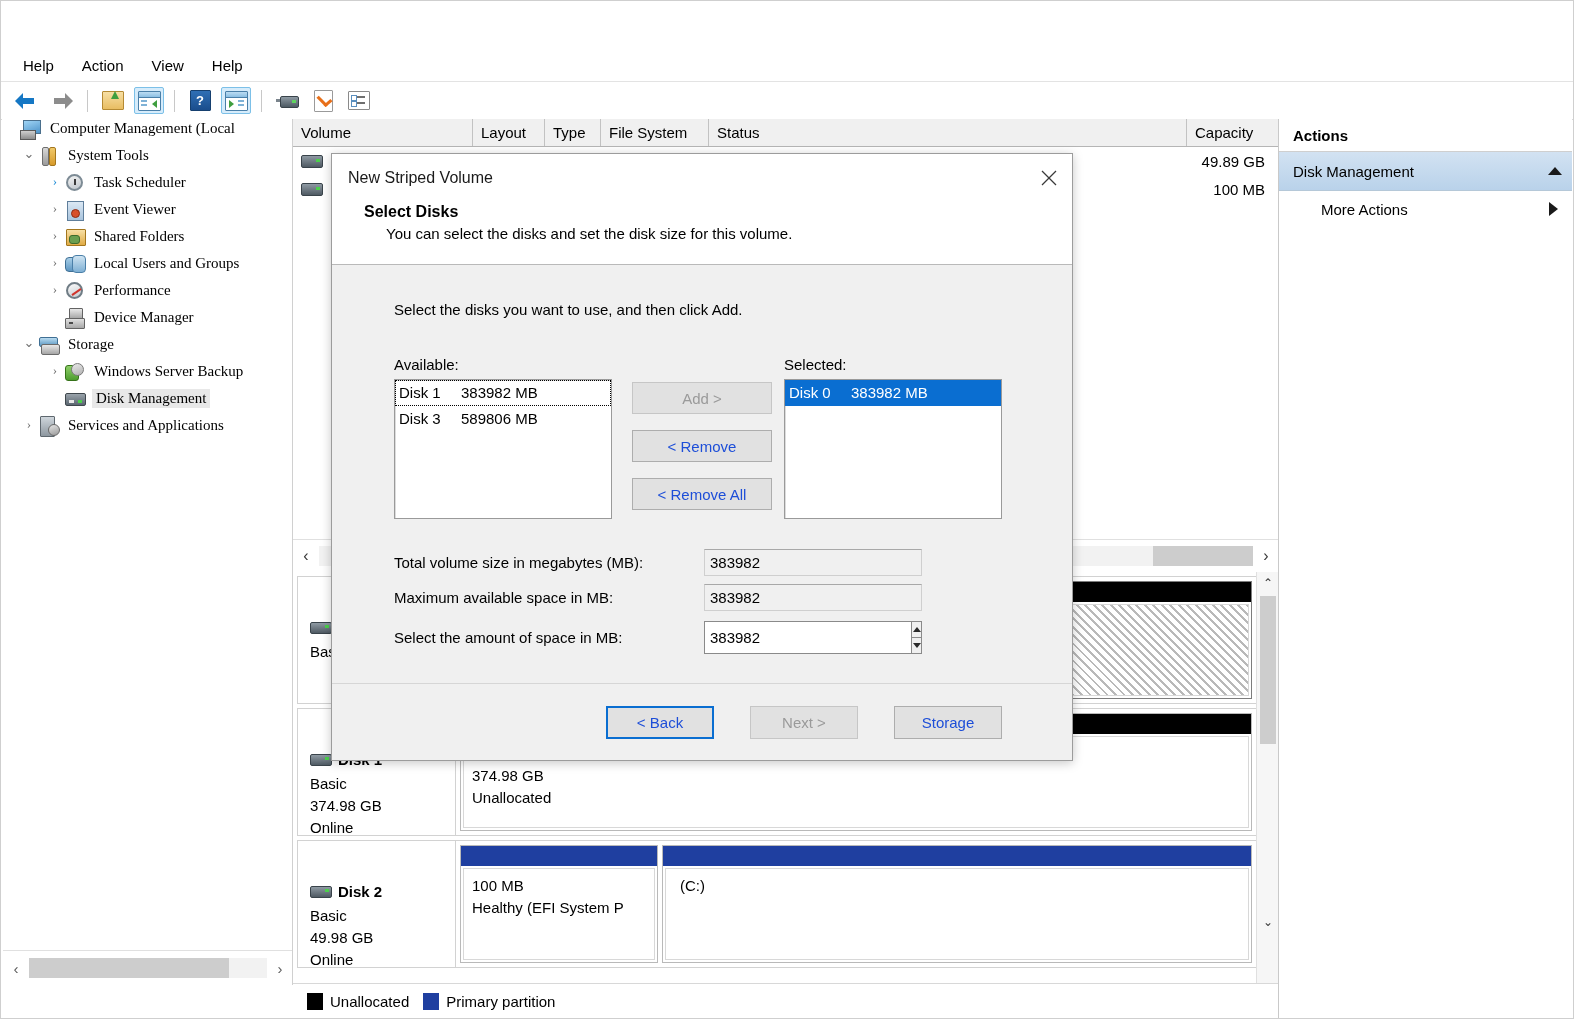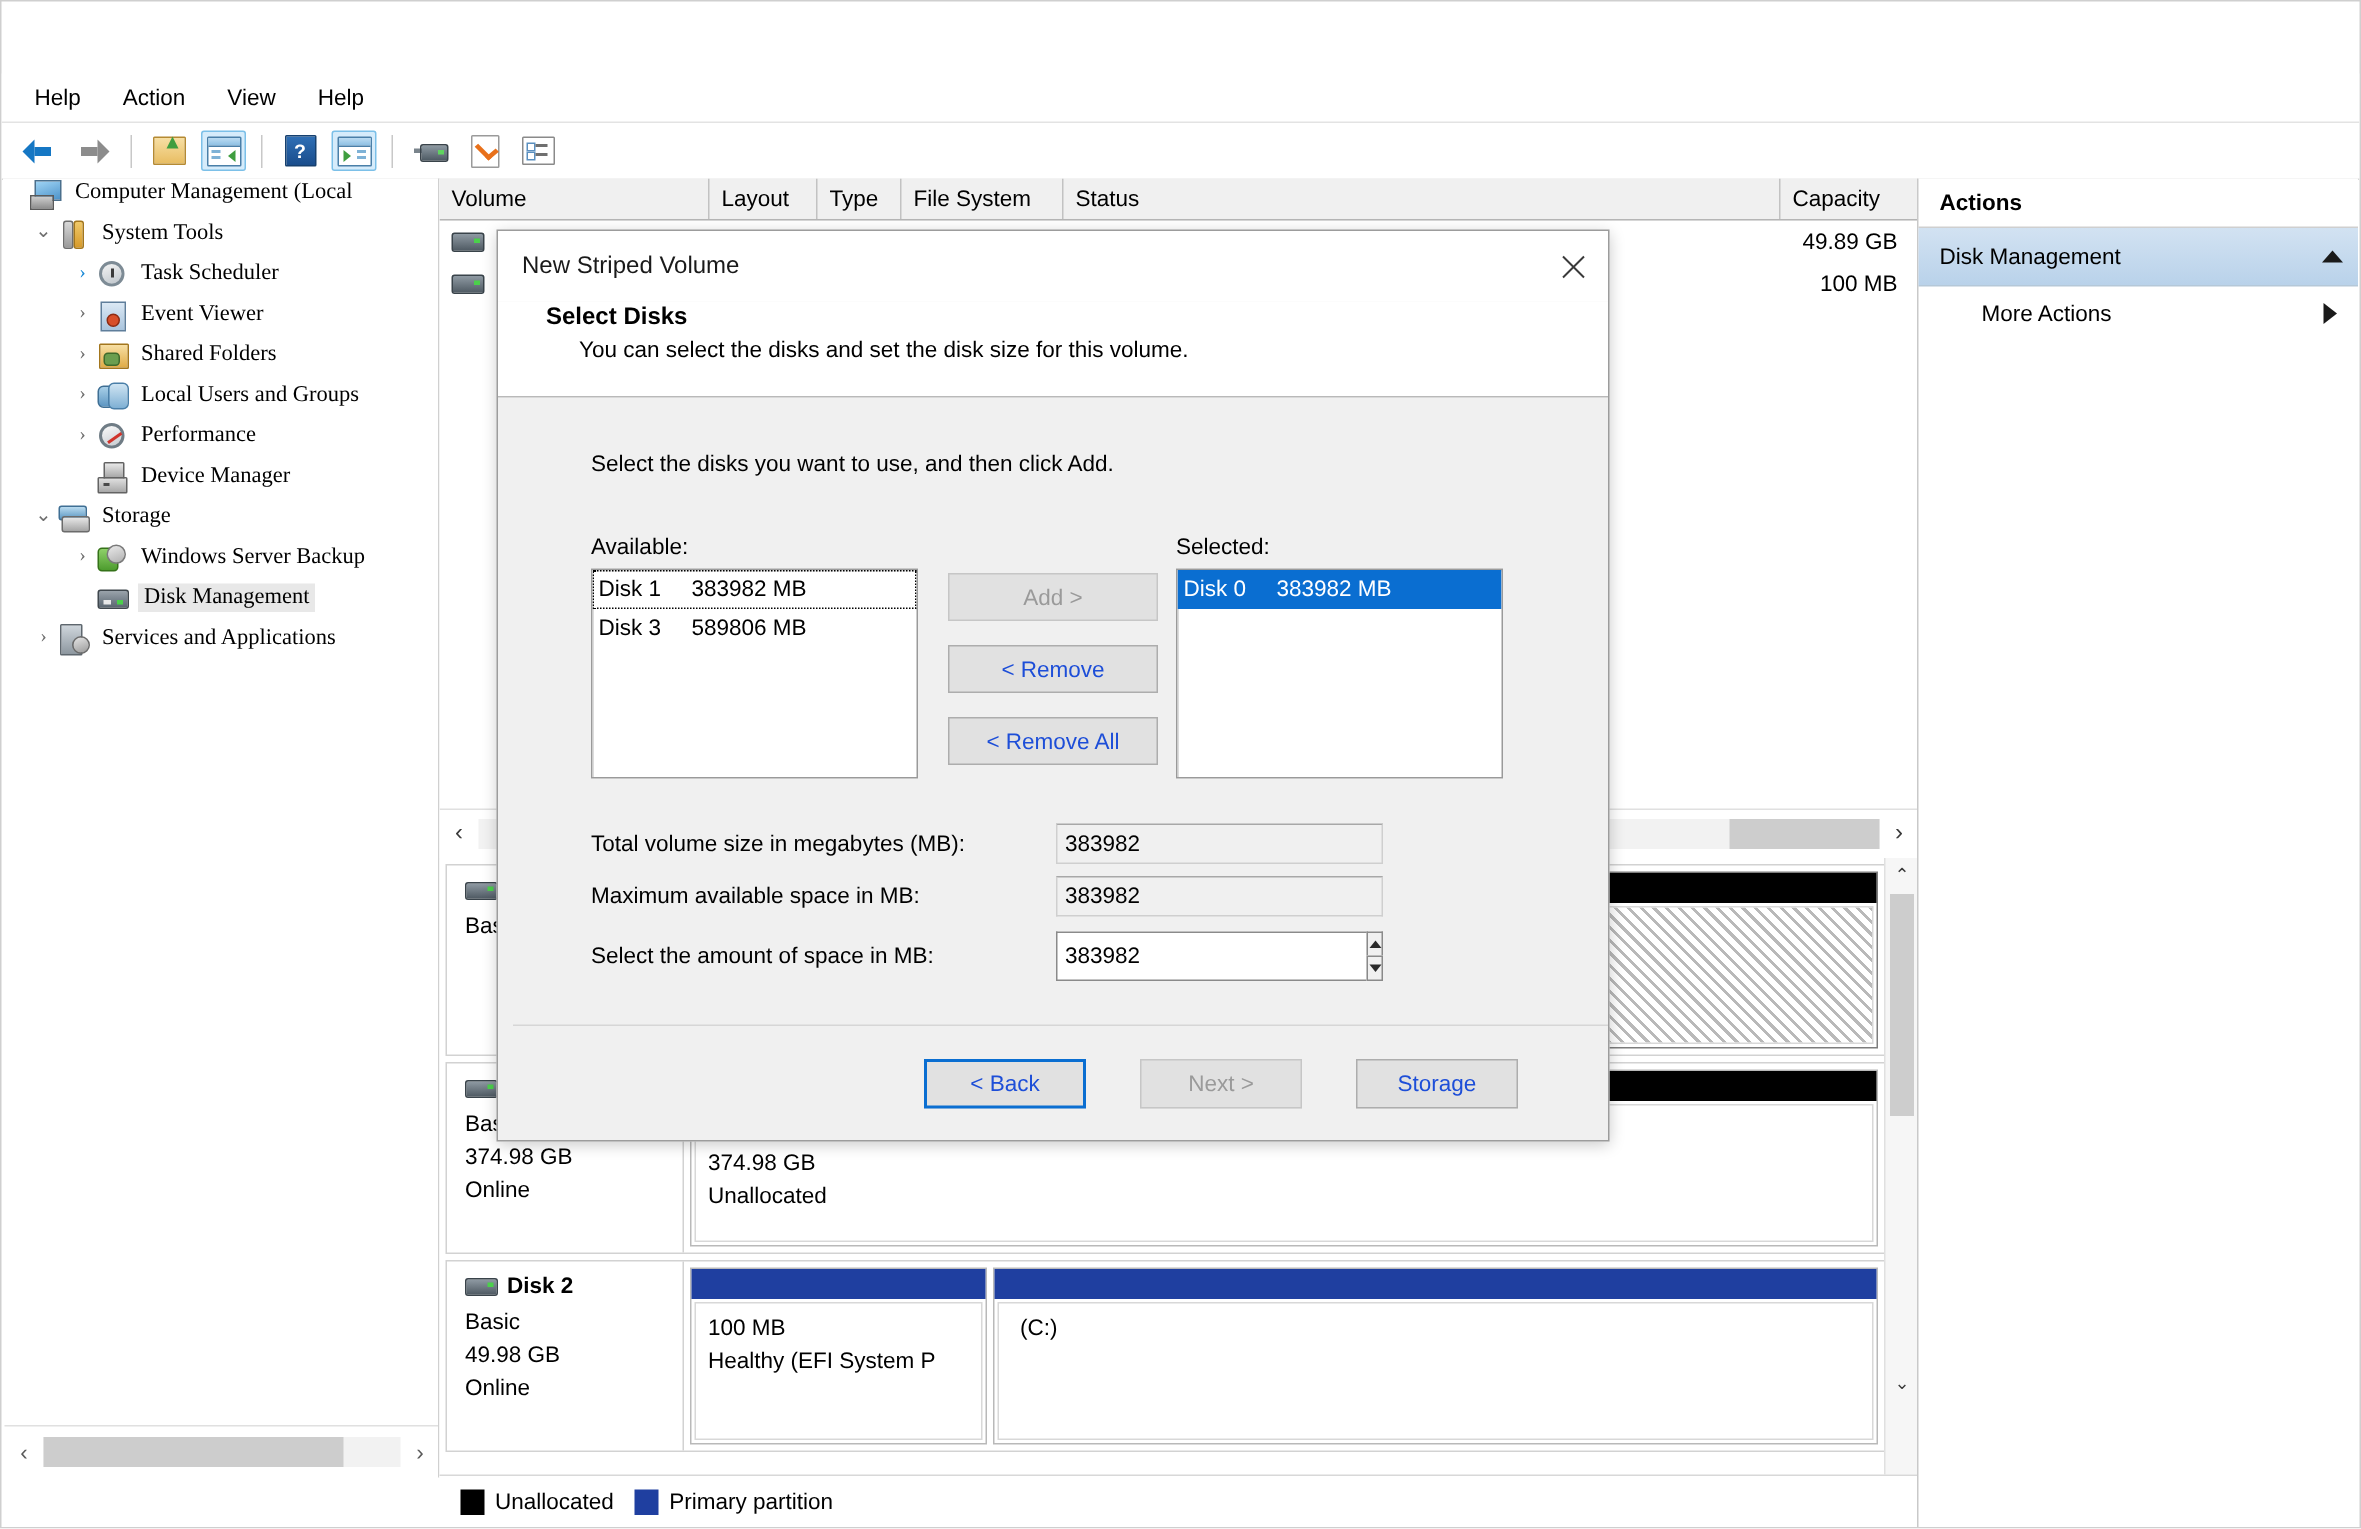--- a/index.html
+++ b/index.html
@@ -265,21 +265,21 @@
   }
   .diskrow {
     position: relative; height: 128px; border: 1px solid #d2d2d2;
     margin: 4px 22px 4px 4px; display: flex; box-sizing: border-box;
     background: #ffffff;
   }
   .disk-info {
     width: 158px; flex: none; padding: 8px 0 0 12px; font-size: 15px;
     border-right: 1px solid #d2d2d2; box-sizing: border-box;
   }
-  .disk-title { display: flex; align-items: center; font-weight: bold; margin-bottom: 5px; }
+  .disk-title { display: flex; align-items: center; font-weight: bold; margin-bottom: 5px; margin-top: 34px; }
   .disk-title .d-ico {
     width: 20px; height: 10px; margin-right: 6px; flex: none;
     background: linear-gradient(180deg,#8f9aa3,#4f5a63);
     border: 1px solid #39434a; border-radius: 2px; position: relative;
   }
   .disk-title .d-ico:after {
     content:""; position:absolute; right:2px; top:2px; width:4px; height:3px; background:#4bd04b;
   }
   .disk-meta { line-height: 22px; font-weight: normal; }
   .disk-parts { flex: 1; display: flex; padding: 4px; gap: 4px; box-sizing: border-box; }
@@ -416,21 +416,21 @@
   .spin .sbtns { width: 24px; display: flex; flex-direction: column; }
   .spin .sb {
     flex: 1; background: #f0f0f0; border: 1px solid #8a8a8a;
     display: flex; align-items: center; justify-content: center; box-sizing: border-box;
   }
   .spin .sb:first-child { border-bottom: none; }
   .tri-up { width:0;height:0;border-left:4px solid transparent;border-right:4px solid transparent;border-bottom:5px solid #2a2a2a; }
   .tri-dn { width:0;height:0;border-left:4px solid transparent;border-right:4px solid transparent;border-top:5px solid #2a2a2a; }
 
   .dlg-footer {
-    position: absolute; left: 10px; bottom: 0; width: 740px; height: 78px;
+    position: absolute; left: 0; bottom: 0; width: 740px; height: 78px;
     background: #f0f0f0; border-top: 1px solid #d6d6d6;
     display: flex; align-items: center; justify-content: flex-end;
     padding-right: 0px; box-sizing: border-box;
   }
   .dlg-footer .btn { width: 108px; height: 33px; margin-left: 0; }
   .fspace { width: 36px; }
   .fpad { width: 70px; }
 </style>
 </head>
 <body>

